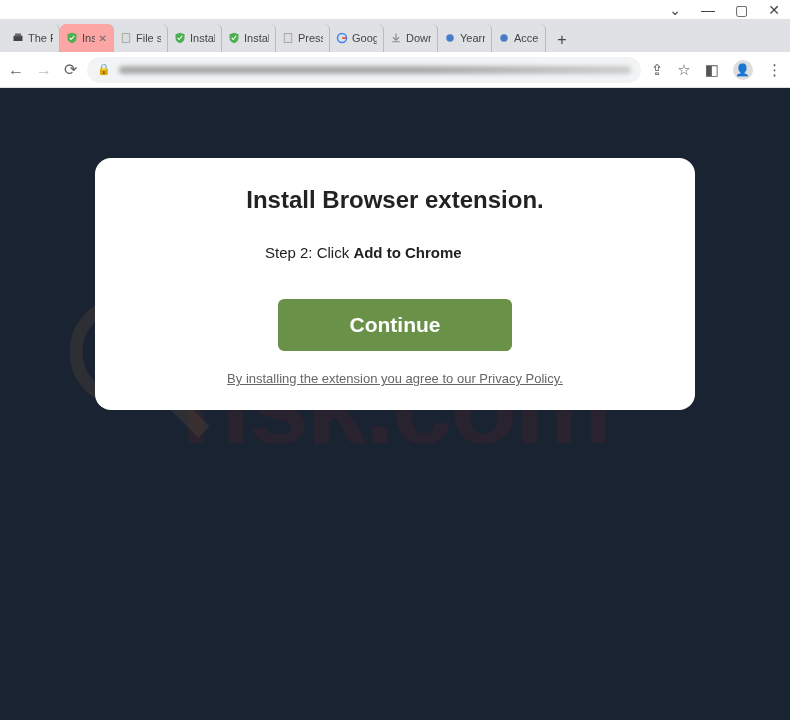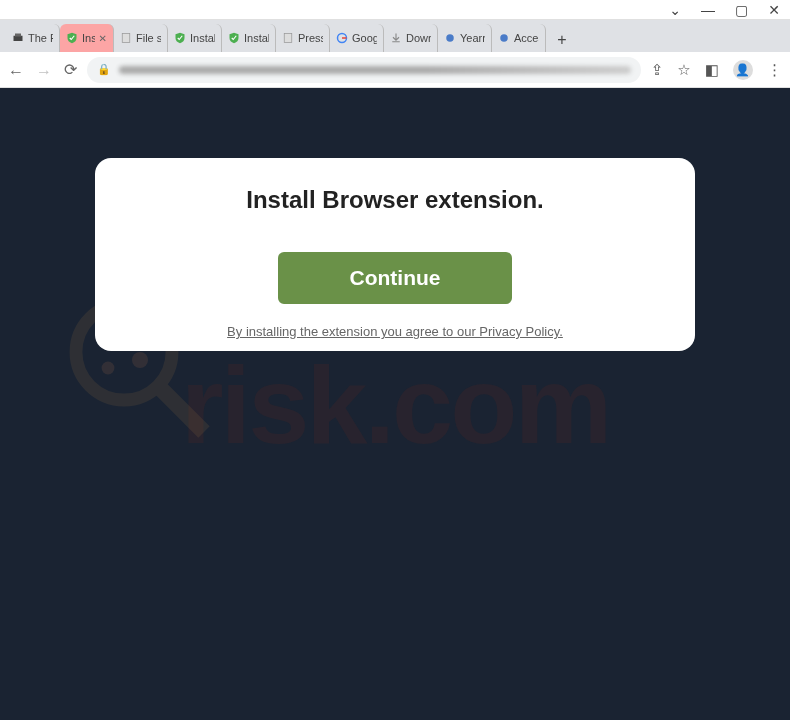--- a/index.html
+++ b/index.html
@@ -111,21 +111,21 @@
       left: 60px;
       top: 200px;
       width: 160px;
       height: 160px;
       opacity: 0.12;
     }
     .card {
       width: 600px;
       background: #fff;
       border-radius: 16px;
-      padding: 28px 40px 12px;
+      padding: 28px 40px 24px;
       z-index: 2;
       position: relative;
     }
     .card-title {
       font-size: 24px;
       font-weight: 700;
       text-align: center;
       color: #222;
       margin-bottom: 30px;
     }
@@ -262,17 +262,20 @@
       <circle cx="35" cy="30" r="6" fill="#d85"></circle>
       <circle cx="50" cy="45" r="5" fill="#d85"></circle>
       <circle cx="30" cy="50" r="4" fill="#d85"></circle>
     </svg>
     <div class="watermark-text">risk.com</div>
   </div>
 
   <div class="card">
     <div class="card-title">Install Browser extension.</div>
     <div class="steps">
+      <div class="step">
+        <span class="step-prefix">Step 2: Click </span><span class="step-action">Add to Chrome</span>
+      </div>
     </div>
     <button class="continue-btn">Continue</button>
     <a class="privacy-link">By installing the extension you agree to our Privacy Policy.</a>
   </div>
 </div>
 
 </body></html>

